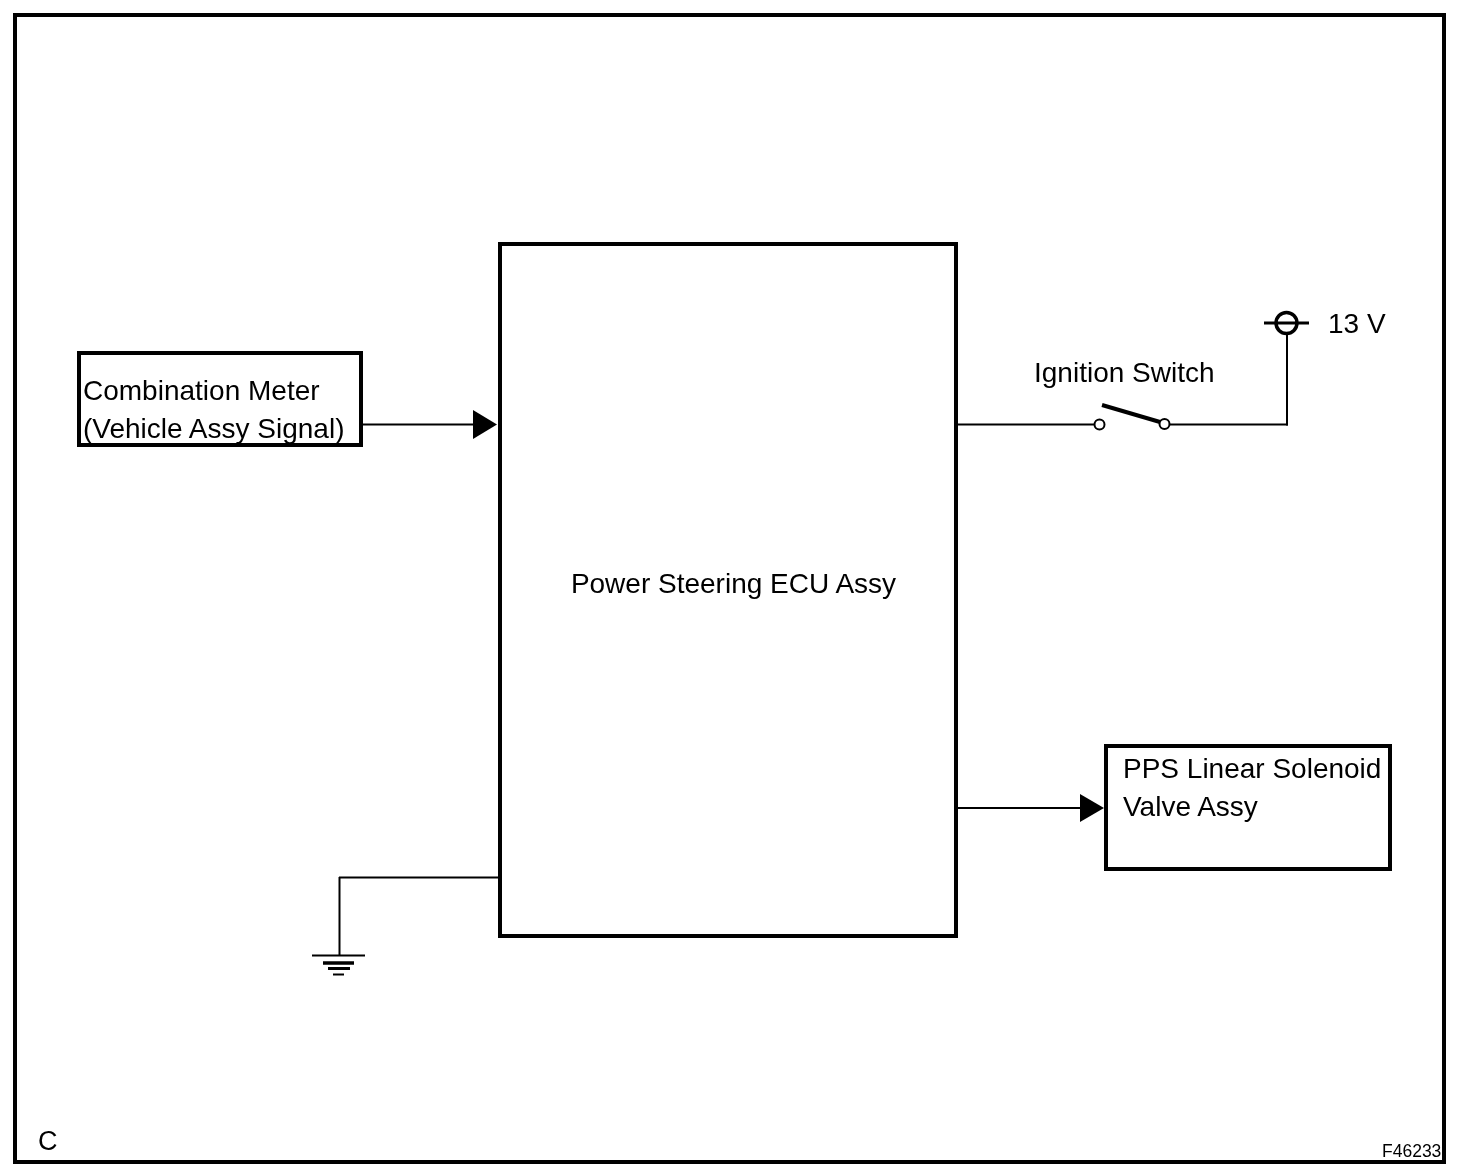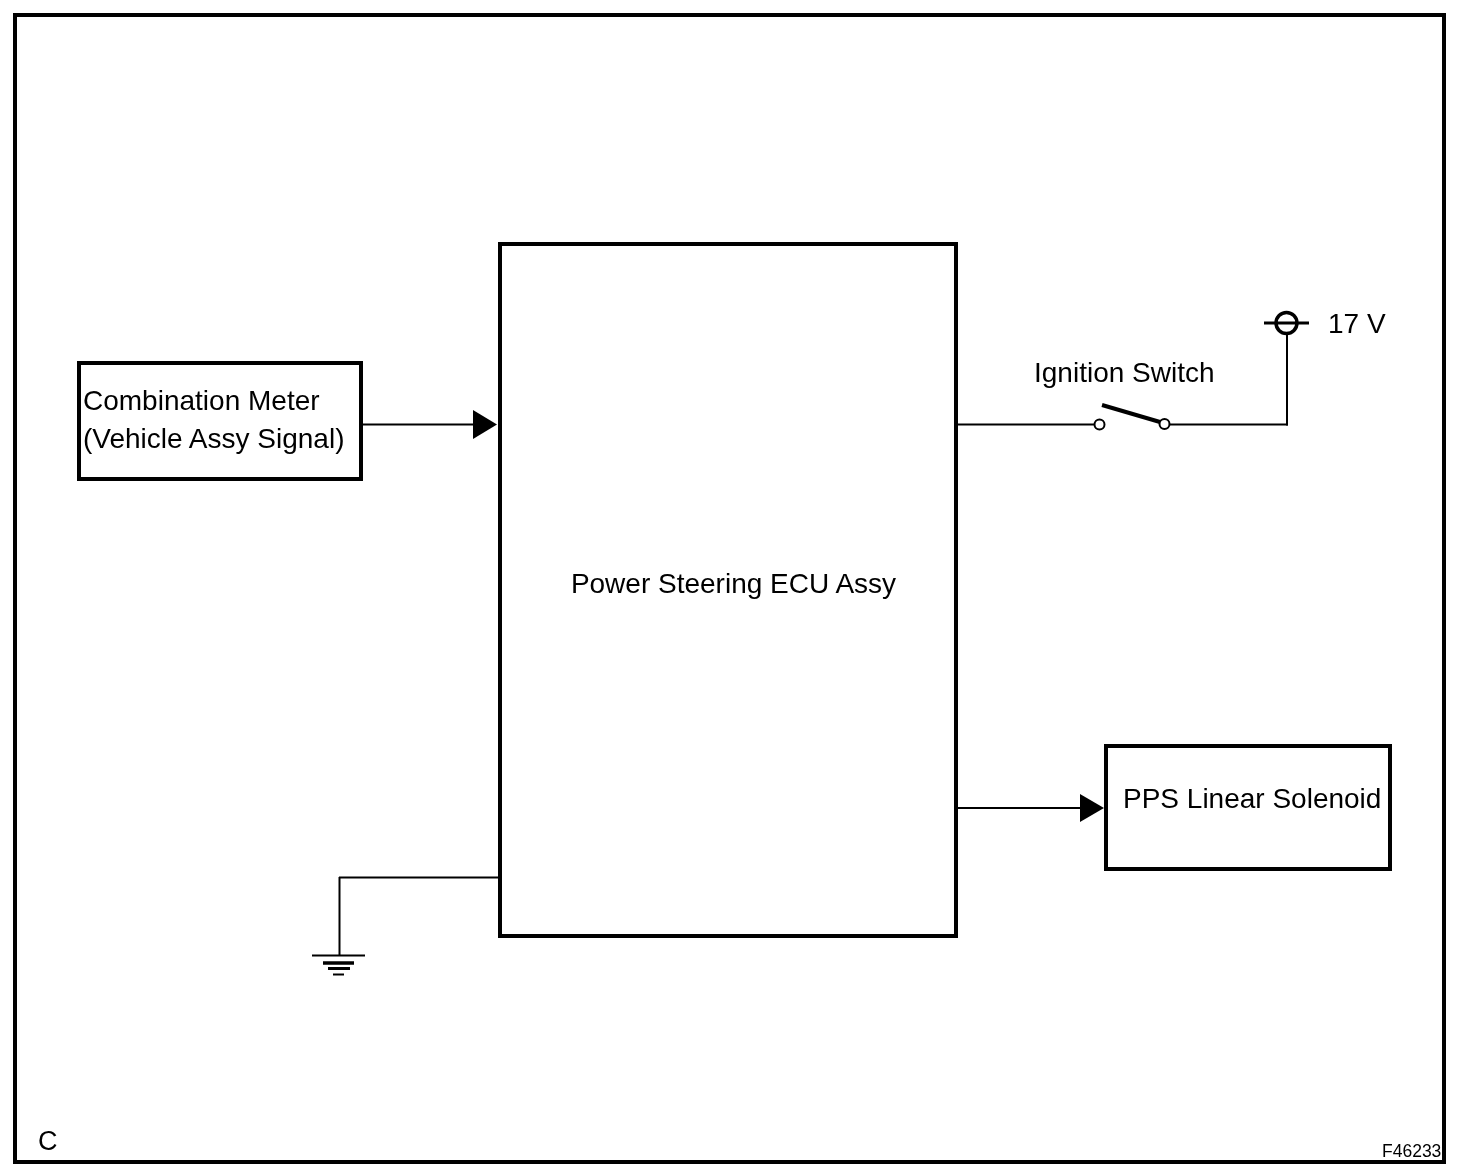--- a/index.html
+++ b/index.html
@@ -37,41 +37,41 @@
     border: 4px solid #000000;
     background: #ffffff;
     box-sizing: border-box;
     font-size: 28px;
     line-height: 38px;
     white-space: nowrap;
     padding-left: 11px;
   }
   #combination-box {
     left: 77px;
-    top: 361px;
+    top: 351px;
     width: 286px;
-    height: 120px;
+    height: 96px;
     padding: 17px 0 0 2px;
   }
   #ecu-box {
     left: 498px;
     top: 242px;
     width: 460px;
     height: 696px;
     display: flex;
     align-items: center;
     justify-content: center;
     padding-bottom: 12px;
   }
   #pps-box {
     left: 1104px;
     top: 744px;
     width: 288px;
     height: 127px;
-    padding: 32px 0 0 15px;
+    padding: 2px 0 0 15px;
   }
   .floating-label {
     position: absolute;
     font-size: 28px;
     line-height: 38px;
     white-space: nowrap;
   }
   #ignition-label { left: 1034px; top: 354px; }
   #voltage-label  { left: 1328px; top: 305px; }
   #corner-letter  { left: 38px;  top: 1122px; font-size: 27px; }
@@ -115,23 +115,24 @@
     <div>Combination Meter</div>
     <div>(Vehicle Assy Signal)</div>
   </div>
 
   <div class="box" id="ecu-box">
     <span>Power Steering ECU Assy</span>
   </div>
 
   <div class="box" id="pps-box">
     <div>PPS Linear Solenoid</div>
+    <div>Valve Assy</div>
   </div>
 
   <div class="floating-label" id="ignition-label">Ignition Switch</div>
 
-  <div class="floating-label" id="voltage-label">17 V</div>
+  <div class="floating-label" id="voltage-label">13 V</div>
 
   <div class="floating-label" id="corner-letter">C</div>
 
   <div class="floating-label" id="figure-code">F46233</div>
 
 </div>
 
 </body></html>

